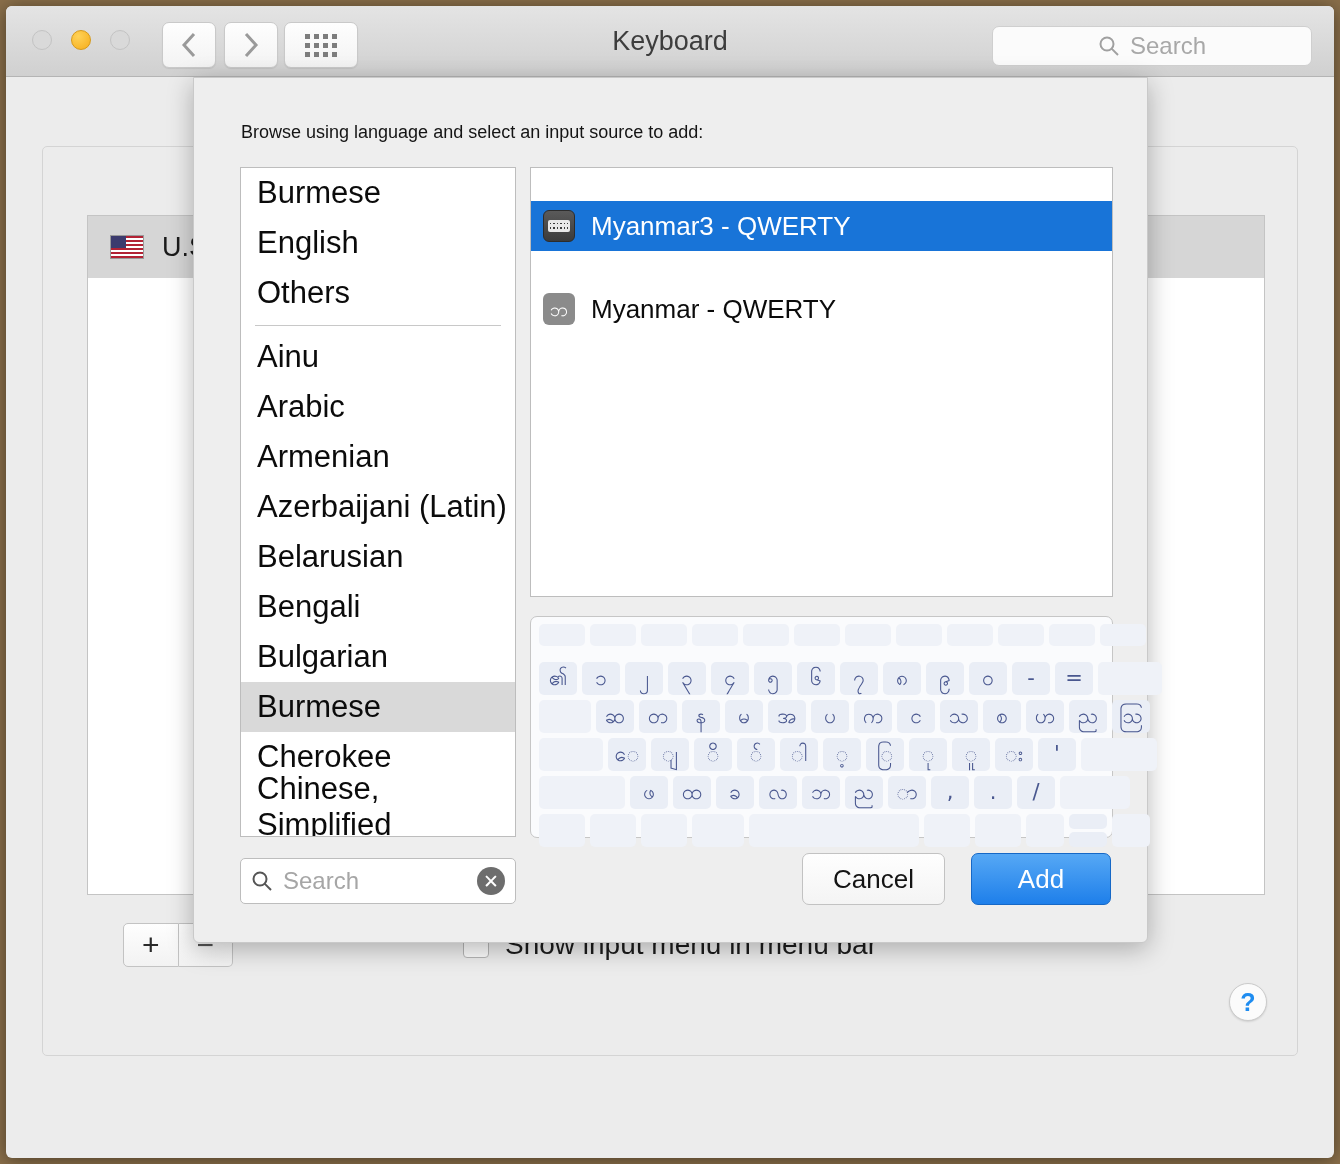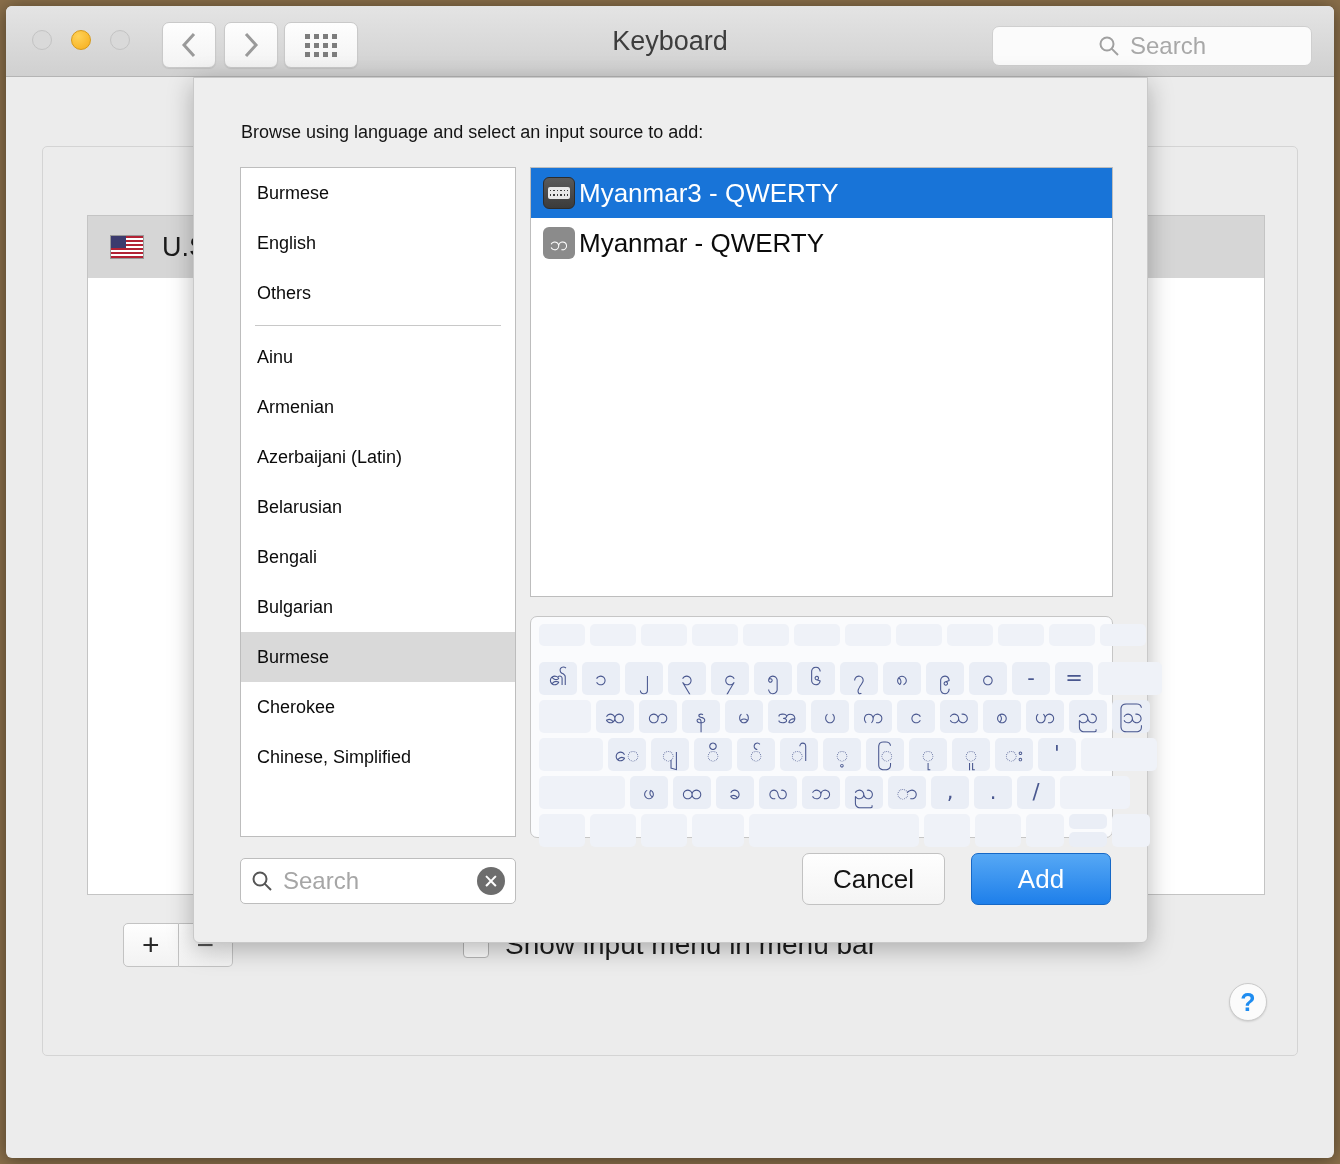--- a/index.html
+++ b/index.html
@@ -108,31 +108,31 @@
   }
   .sheet-title{
     position:absolute;left:47px;top:44px;font-size:18px;color:#141414;white-space:nowrap;
   }
   .langbox{
     position:absolute;left:46px;top:89px;width:276px;height:670px;
     background:#ffffff;border:1px solid #bdbdbd;box-sizing:border-box;overflow:hidden;
   }
   .langitem{
     height:50px;display:flex;align-items:center;padding-left:16px;
-    font-size:18px;color:#0b0b0b;
+    font-size:31px;color:#0b0b0b;
   }
   .langitem.sel{background:#d9d9d9;}
   .langsep{height:1px;background:#c8c8c8;margin:7px 14px 6px 14px;}
   .srcbox{
     position:absolute;left:336px;top:89px;width:583px;height:430px;
     background:#ffffff;border:1px solid #bdbdbd;box-sizing:border-box;overflow:hidden;
   }
   .srcitem{
-    height:50px;display:flex;align-items:center;gap:4px;padding-left:12px;
-    font-size:26px;color:#0b0b0b;
+    height:50px;display:flex;align-items:center;gap:16px;padding-left:12px;
+    font-size:26px;color:#0b0b0b;margin-top:33px;
   }
   .srcitem.sel{background:#1874d8;color:#ffffff;}
   .ic{
     width:32px;height:32px;border-radius:6px;flex:none;
     display:flex;align-items:center;justify-content:center;
   }
   .ic.kbd{
     background:linear-gradient(to bottom,#5a5a5a,#3b3b3b);
     border:1px solid #2c2c2c;box-sizing:border-box;
   }
@@ -261,20 +261,21 @@
   <div class="sheet">
 
     <div class="sheet-title">Browse using language and select an input source to add:</div>
 
     <div class="langbox">
       <div class="langitem">Burmese</div>
       <div class="langitem">English</div>
       <div class="langitem">Others</div>
       <div class="langsep"></div>
       <div class="langitem">Ainu</div>
+      <div class="langitem">Arabic</div>
       <div class="langitem">Armenian</div>
       <div class="langitem">Azerbaijani (Latin)</div>
       <div class="langitem">Belarusian</div>
       <div class="langitem">Bengali</div>
       <div class="langitem">Bulgarian</div>
       <div class="langitem sel">Burmese</div>
       <div class="langitem">Cherokee</div>
       <div class="langitem">Chinese, Simplified</div>
     </div>
 

